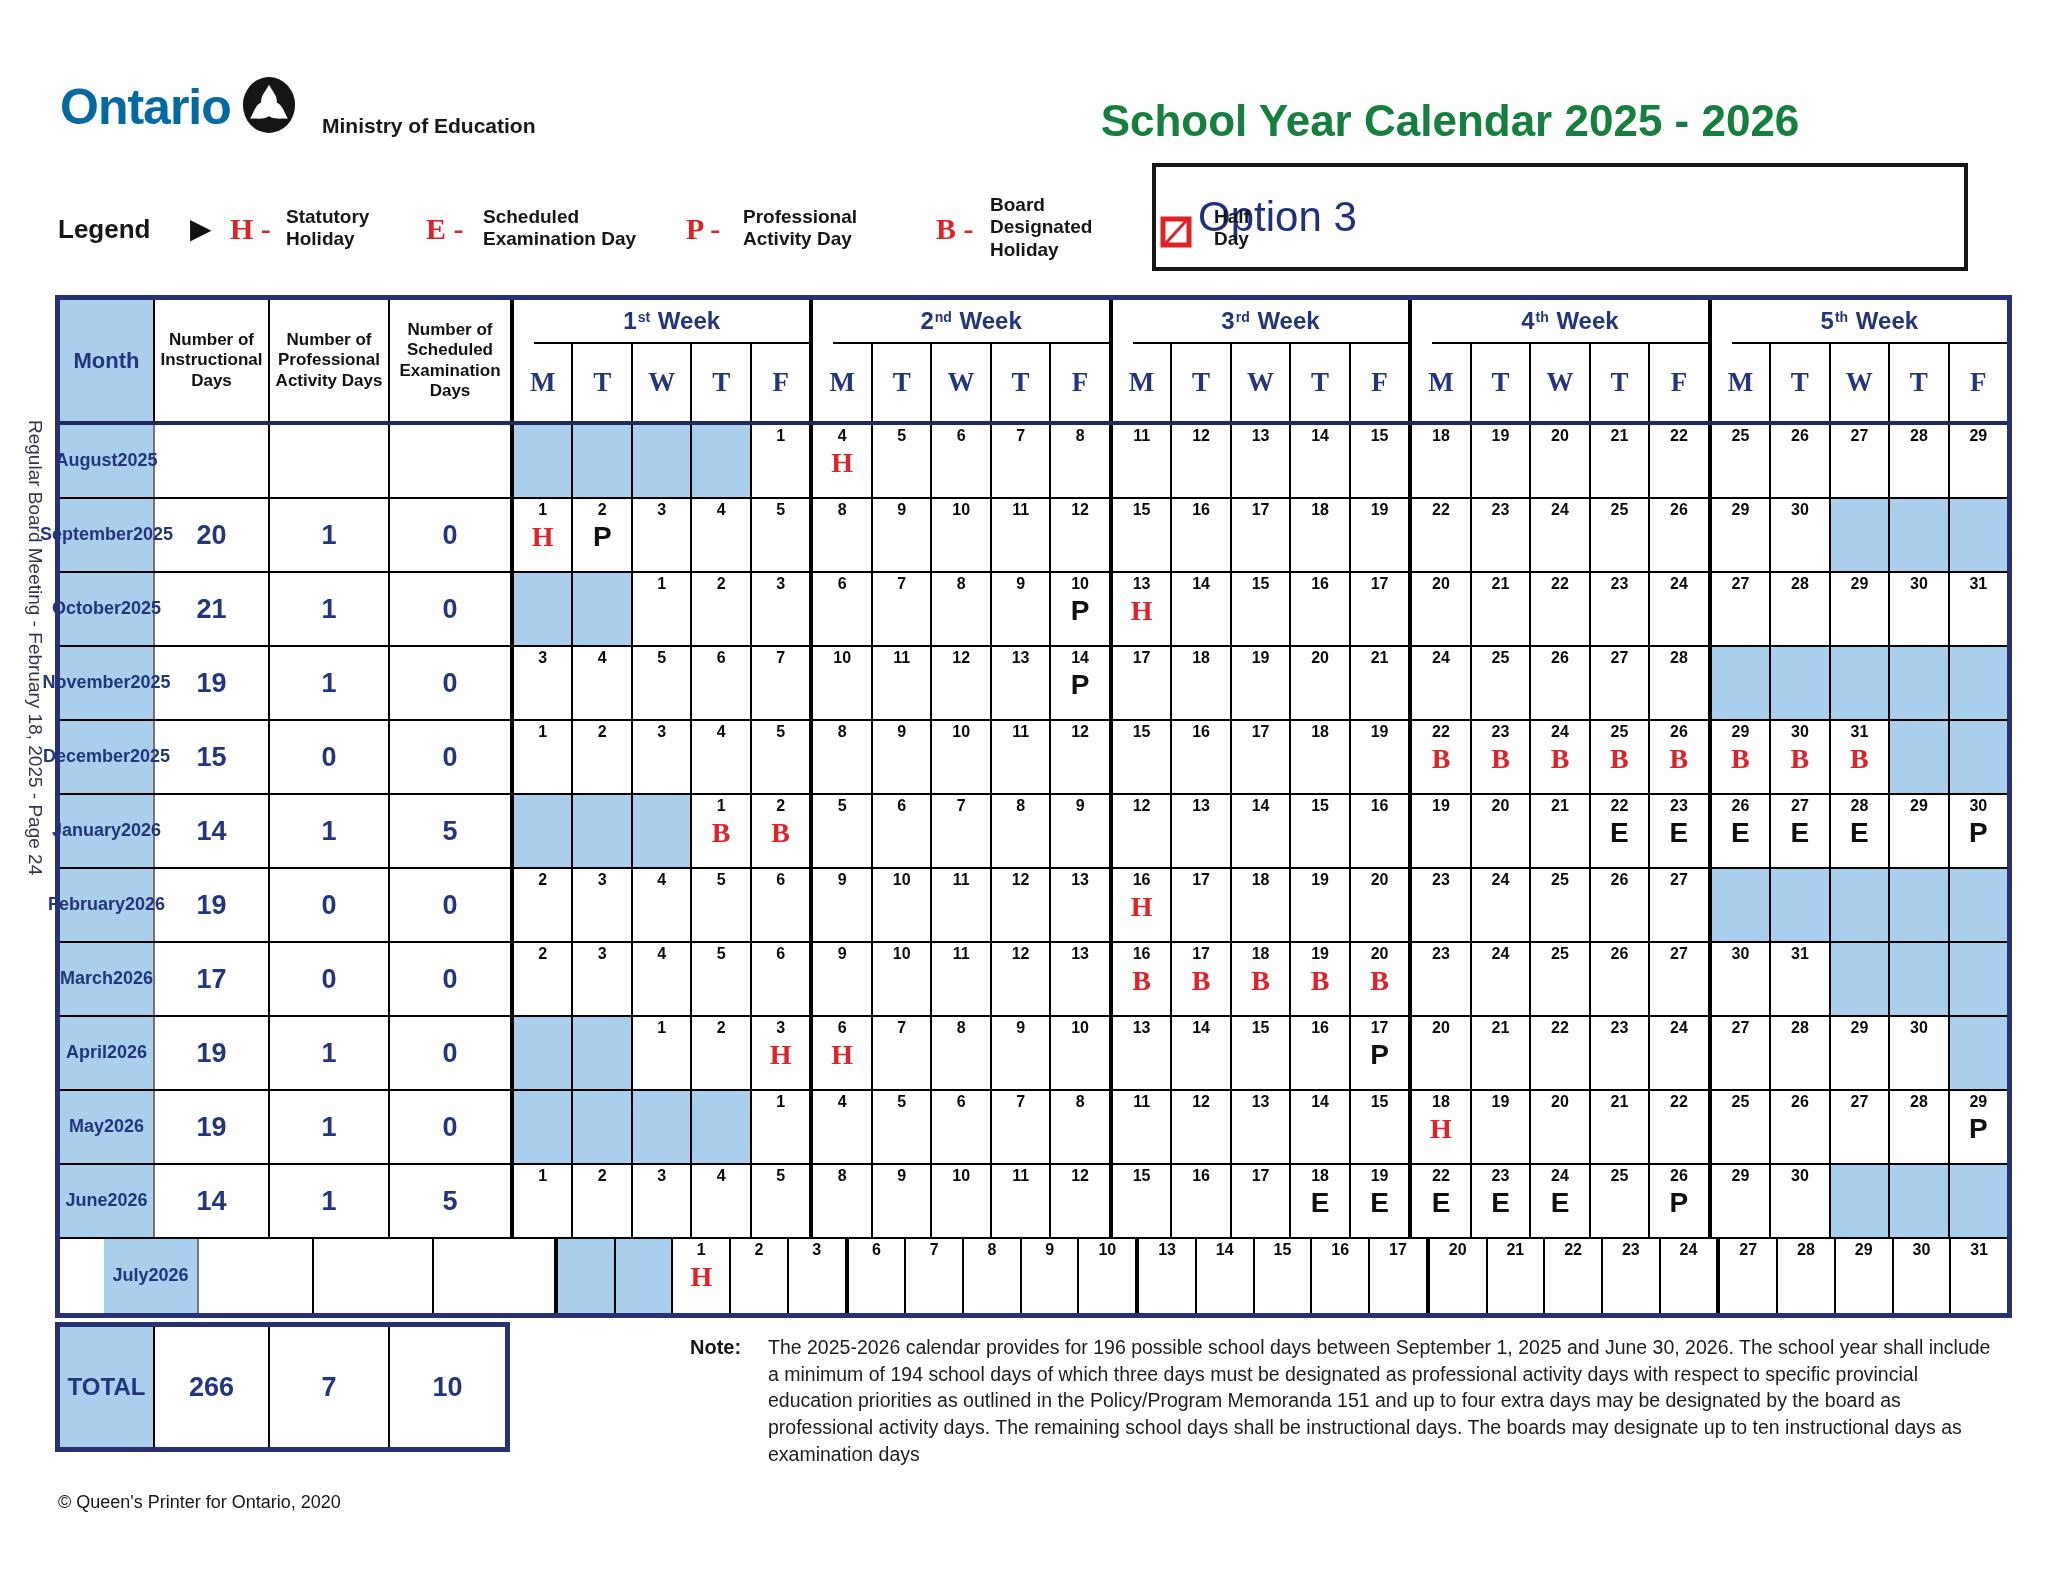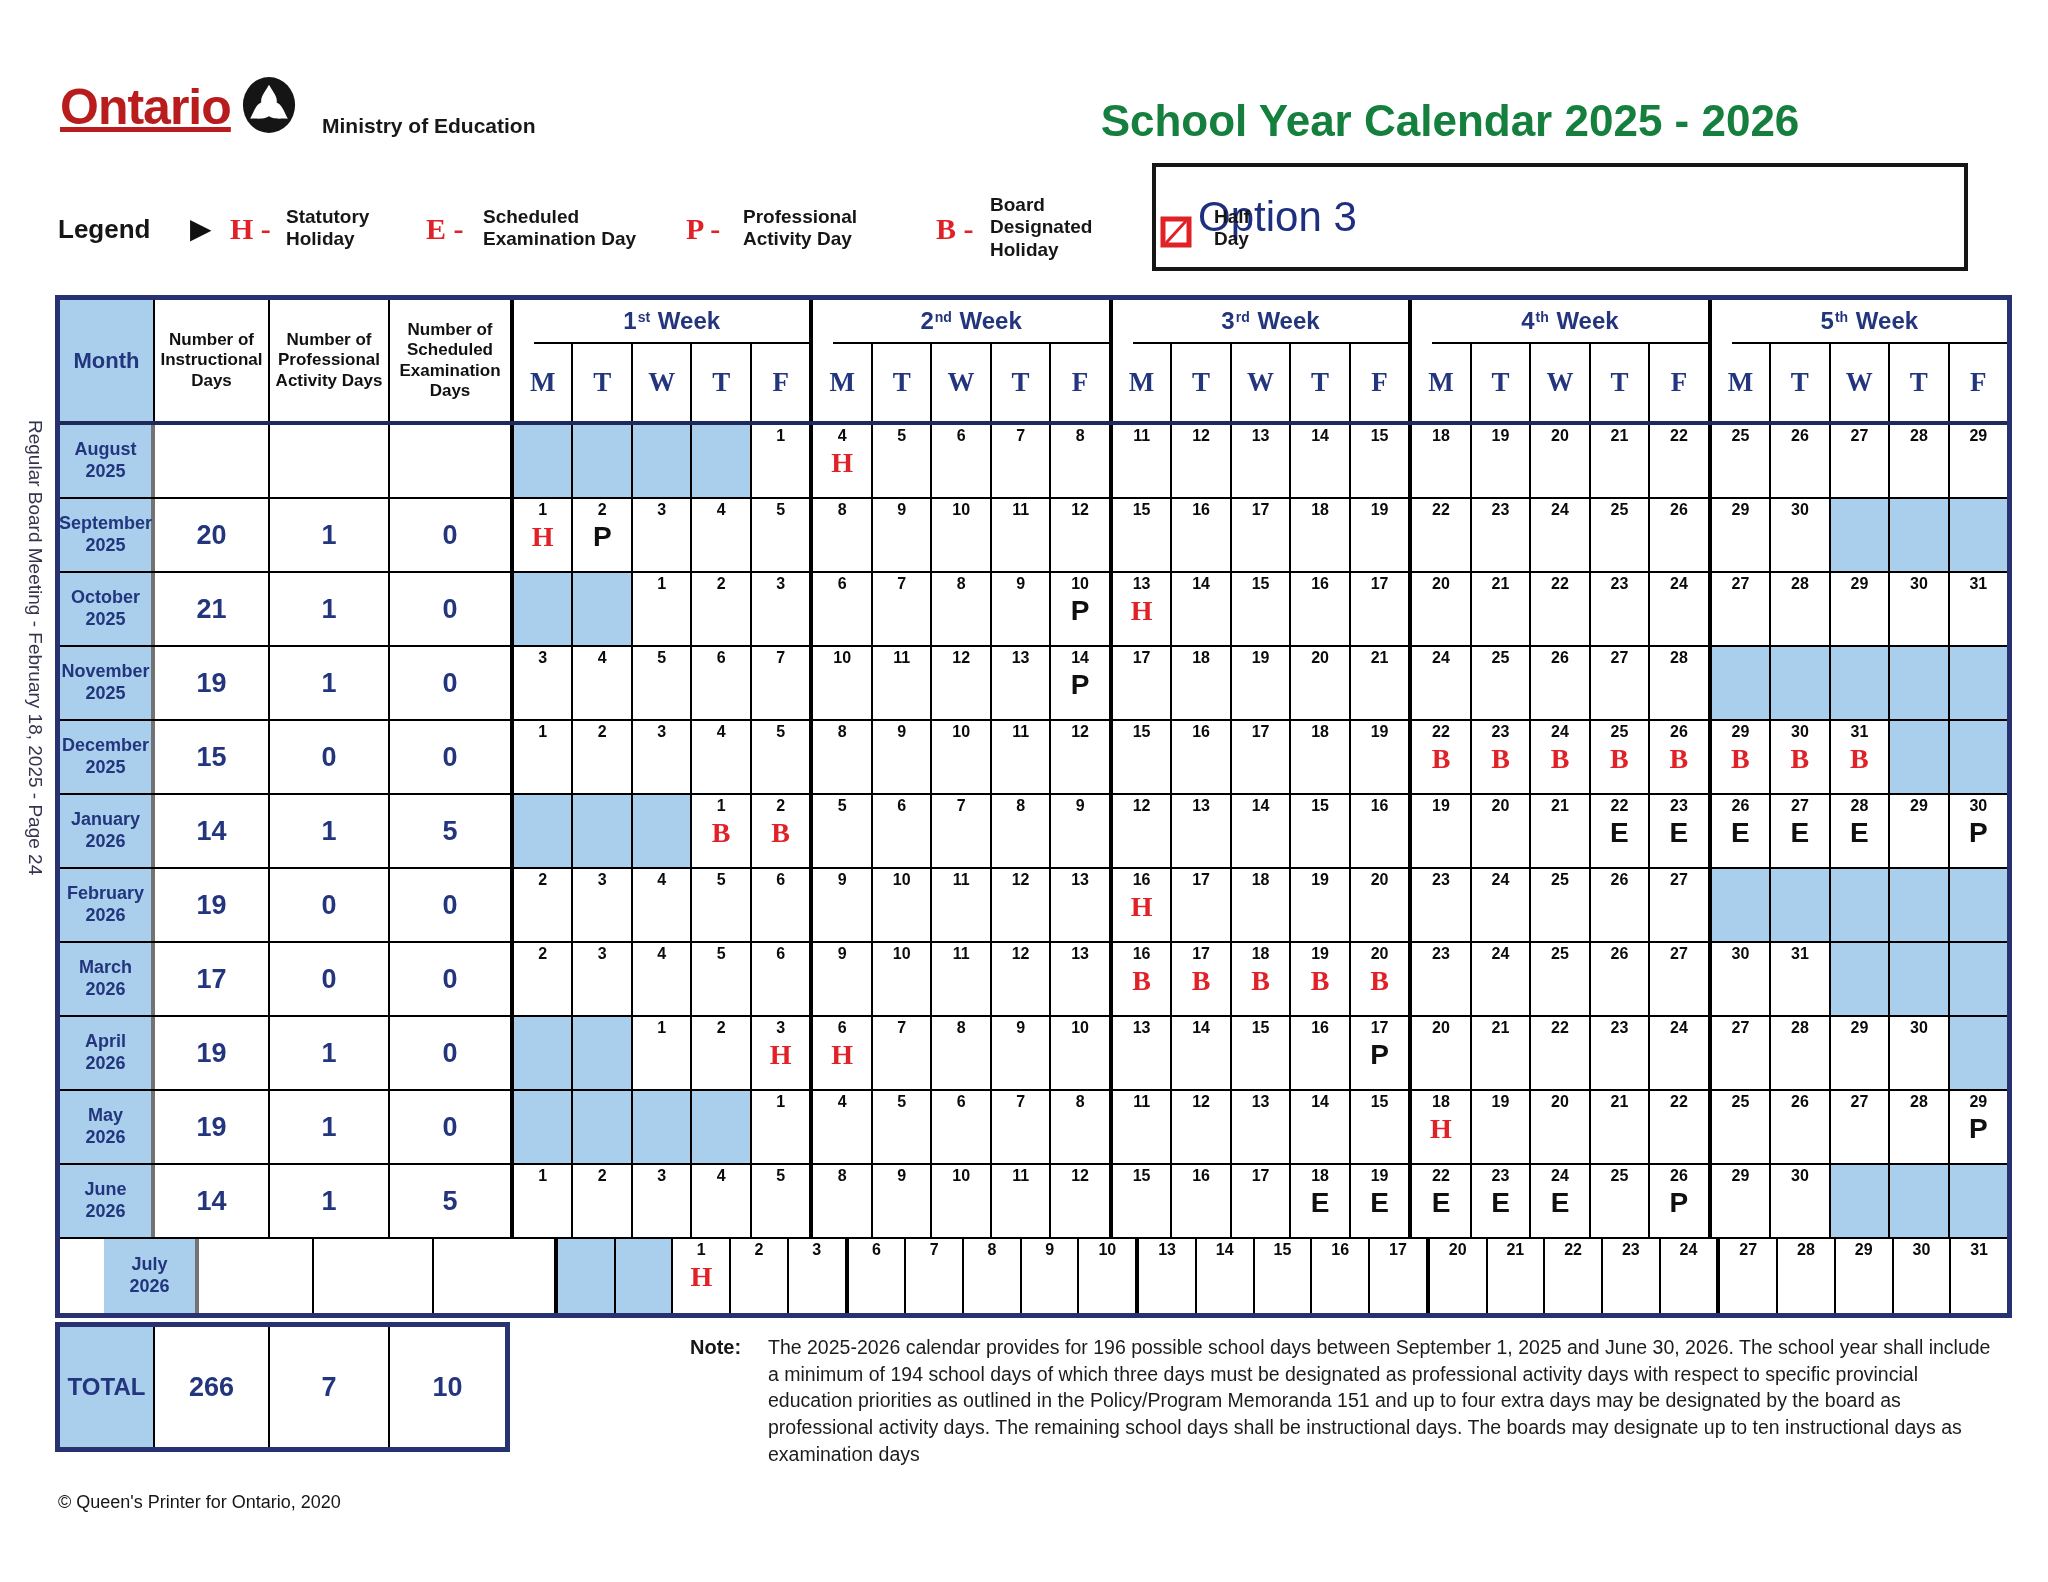--- a/index.html
+++ b/index.html
@@ -1,21 +1,21 @@
 <!DOCTYPE html>
 <html><head>
 <meta charset="utf-8">
 <style>
   html,body{margin:0;padding:0;background:#fff;}
   body{width:2048px;height:1582px;position:relative;font-family:"Liberation Sans",sans-serif;color:#111;overflow:hidden;}
   #page{position:absolute;inset:0;background:#fff;}
 
   
   .logo{position:absolute;left:60px;top:78px;display:flex;align-items:center;}
-  .logo .word{font-size:50px;font-weight:bold;color:#b91c1c;letter-spacing:-1px;text-decoration:underline;}
+  .logo .word{font-size:50px;font-weight:bold;color:#0369a1;letter-spacing:-1px;}
   .logo svg{margin-left:10px;margin-top:-4px;}
   .ministry{position:absolute;left:322px;top:114px;font-size:21px;font-weight:bold;color:#181818;}
   .title{position:absolute;left:950px;top:96px;width:1000px;text-align:center;
          font-size:44px;font-weight:bold;color:#15803d;}
   .optionbox{position:absolute;left:1152px;top:163px;width:816px;height:108px;border:4px solid #161616;
              box-sizing:border-box;display:flex;align-items:center;background:#fff;}
   .optionbox .opt{font-size:42px;color:#1e2f80;padding-left:42px;}
 
   
   .lg-label{position:absolute;left:58px;top:214px;font-size:26px;font-weight:bold;color:#161616;}
@@ -44,21 +44,21 @@
             color:#23357d;font-weight:bold;font-size:24px;box-sizing:border-box;margin-left:20px;}
   .wg-label sup{font-size:14px;line-height:1;margin:-9px 1px 0 1px;}
   .wg-days{flex:1;display:flex;}
   .dl{flex:1;display:flex;align-items:center;justify-content:center;border-left:2px solid #000;box-sizing:border-box;
       font-family:"Liberation Serif",serif;font-weight:bold;font-size:27px;color:#23357d;}
   .dl.first{border-left:none;}
 
   .row{display:flex;height:74px;border-bottom:2px solid #000;box-sizing:border-box;}
   .row.last{border-bottom:none;padding-left:44px;}
   .cell{box-sizing:border-box;height:100%;}
-  .c-month{width:95px;background:#a9cfec;border-right:4px solid #737373;display:flex;flex-direction:column;
+  .c-month{width:95px;background:#a9cfec;border-right:2px solid #737373;display:flex;
            align-items:center;justify-content:center;color:#23357d;font-weight:bold;font-size:18px;line-height:1.2;}
   .c-num{display:flex;align-items:center;justify-content:center;color:#23357d;font-weight:bold;font-size:27px;}
   .c-n1{width:115px;border-right:2px solid #000;}
   .c-n2{width:120px;border-right:2px solid #000;}
   .c-n3{width:120px;}
   .c-day{flex:1;border-left:2px solid #000;display:flex;flex-direction:column;align-items:center;padding-top:2px;}
   .c-day.wkb{border-left:4px solid #000;}
   .c-day.blue{background:#a9cfec;}
   .dnum{font-size:16px;font-weight:bold;color:#0b0b0b;line-height:1.15;}
   .mark{font-size:28px;font-weight:bold;line-height:1;margin-top:4px;}

